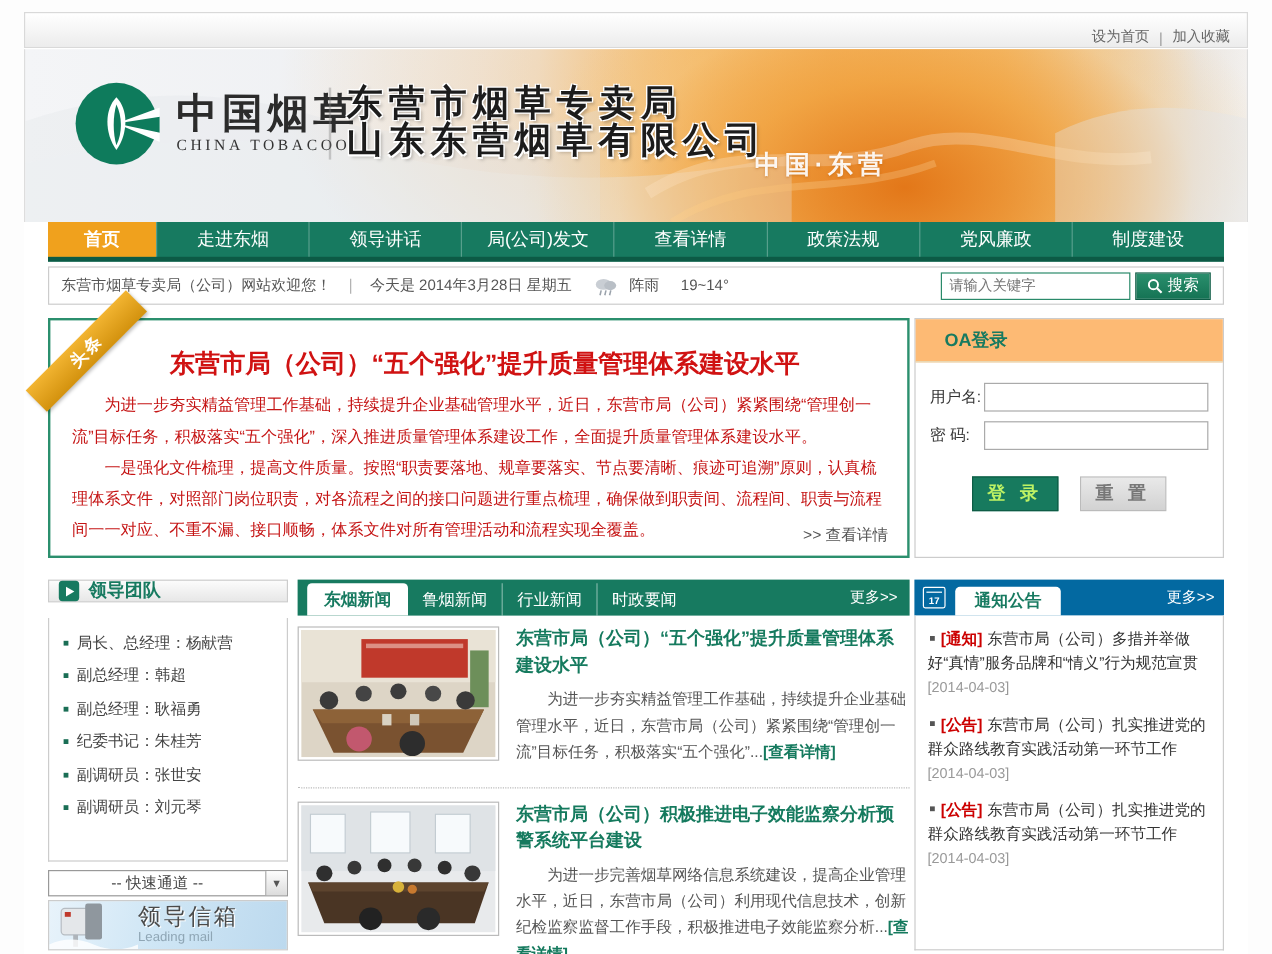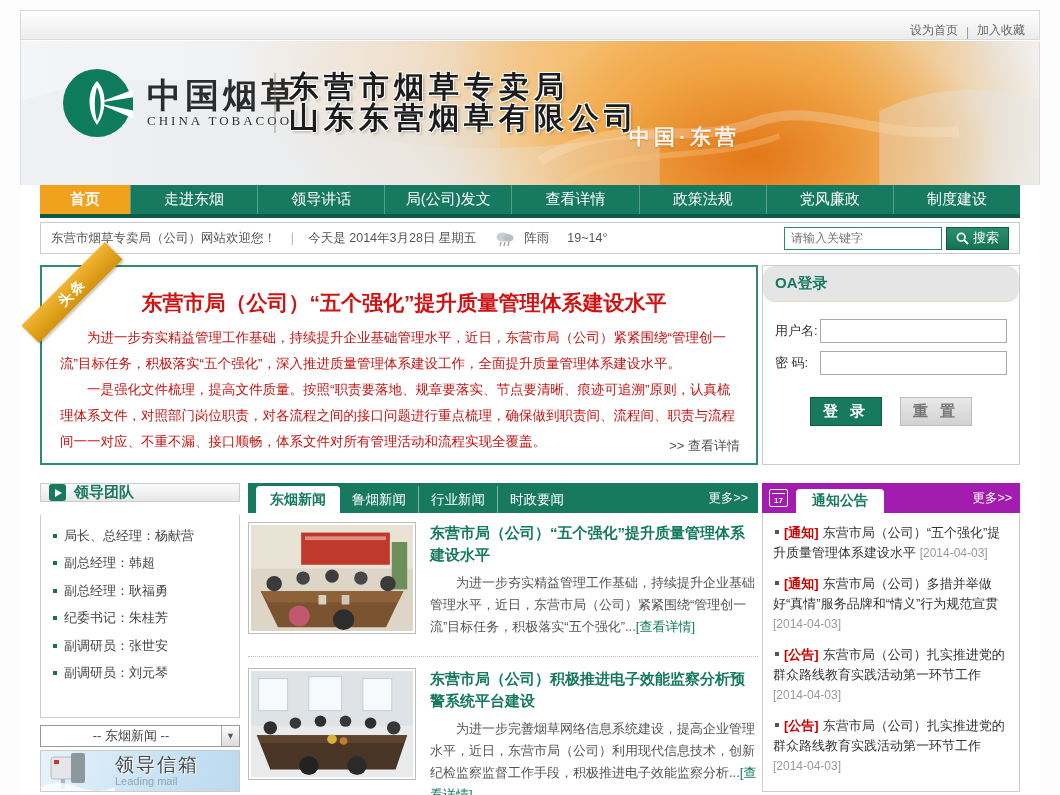--- a/index.html
+++ b/index.html
@@ -50,26 +50,26 @@
   
   .headline-box { position:absolute; left:20px; top:255px; width:718px; height:200px; background:#fff; border:2px solid #2b8f6d; }
   .ribbon { position:absolute; top:13px; left:-29px; width:118px; height:25px; background:linear-gradient(#f2b431,#d3920e); transform:rotate(-45deg); display:flex; align-items:center; justify-content:center; color:#fff; font-size:14px; font-weight:bold; letter-spacing:2px; box-shadow:0 2px 3px rgba(0,0,0,.25); }
   .headline-title { margin:22px 30px 8px 40px; text-align:center; font-size:21px; font-weight:bold; color:#d01212; cursor:pointer; }
   .headline-body { margin:6px 18px 0 18px; font-size:13.5px; color:#c51414; line-height:26px; }
   .headline-body p { text-indent:2em; }
   .headline-more { position:absolute; right:16px; bottom:8px; font-size:13px; color:#555; cursor:pointer; }
 
   
   .oa-box { position:absolute; left:742px; top:255px; width:258px; height:200px; background:#fff; border:1px solid #ccc; }
-  .oa-head { height:36px; background:#e5e5e5; border-bottom:1px solid #e5dfc2; display:flex; align-items:center; padding-left:12px; font-size:15px; font-weight:bold; color:#177a60;border-radius:12px; }
+  .oa-head { height:36px; background:#fdba74; border-bottom:1px solid #e5dfc2; display:flex; align-items:center; padding-left:24px; font-size:15px; font-weight:bold; color:#177a60; }
   .oa-row { display:flex; align-items:center; margin:17px 12px 0 12px; }
   .oa-row label { width:58px; font-size:13px; color:#333; }
   .oa-row input { flex:1; height:24px; border:1px solid #aaa; outline:none; padding:0 4px; }
   .oa-btns { display:flex; justify-content:center; gap:18px; margin-top:22px; }
-  .btn-login { width:72px; height:29px; background:#177a5e; color:#ffffff; font-size:15px; font-weight:bold; border:1px solid #0e5c45; cursor:pointer; letter-spacing:4px; }
+  .btn-login { width:72px; height:29px; background:#177a5e; color:#bef264; font-size:15px; font-weight:bold; border:1px solid #0e5c45; cursor:pointer; letter-spacing:4px; }
   .btn-reset { width:72px; height:29px; background:linear-gradient(#e9e9e9,#d2d2d2); color:#777; font-size:15px; font-weight:bold; border:1px solid #bbb; cursor:pointer; letter-spacing:4px; }
 
   
   .lead-head { position:absolute; left:20px; top:473px; width:200px; height:19px; background:linear-gradient(#fcfcfc,#e7e7e7); border:1px solid #ccc; display:flex; align-items:center; padding-left:8px; }
   .play-icon { width:17px; height:17px; background:#177a60; border-radius:3px; display:flex; align-items:center; justify-content:center; }
   .play-icon span { width:0; height:0; border-left:7px solid #fff; border-top:4.5px solid transparent; border-bottom:4.5px solid transparent; margin-left:2px; }
   .lead-title { margin-left:8px; font-size:15px; font-weight:bold; color:#177a60; }
   .lead-box { position:absolute; left:20px; top:505px; width:200px; height:203px; background:#fff; border:1px solid #ccc; border-top:none; padding:7px 0 0 12px; }
   .lead-item { display:flex; align-items:center; height:27.5px; font-size:13px; color:#444; cursor:pointer; }
   .lead-item .dot { width:4px; height:4px; background:#1a6e55; margin-right:7px; }
@@ -92,25 +92,25 @@
   .news-more { margin-left:auto; align-self:center; padding-right:10px; color:#fff; font-size:12.5px; cursor:pointer; }
 
   .article { position:absolute; left:228px; width:510px; display:flex; }
   .art1 { top:512px; }
   .art2 { top:658px; }
   .art-photo { flex:0 0 168px; height:112px; border:1px solid #bbb; padding:2px; background:#fff; cursor:pointer; }
   .art-photo svg { width:100%; height:100%; display:block; }
   .art-text { margin-left:14px; width:328px; }
   .art-title { font-size:15px; font-weight:bold; color:#157a5e; line-height:22px; cursor:pointer; }
   .art-excerpt { margin-top:6px; font-size:13px; color:#555; line-height:22px; text-indent:2em; }
-  .art-more { color:#157a5e; cursor:pointer; text-indent:0; display:inline; }
+  .art-more { color:#157a5e; cursor:pointer; text-indent:0; display:inline;font-weight:bold; }
   .dotted-sep { position:absolute; left:228px; top:646px; width:510px; border-top:1px dotted #bbb; }
 
   
-  .notice-bar { position:absolute; left:742px; top:473px; width:258px; height:30px; background:#a21caf; display:flex; align-items:center; }
+  .notice-bar { position:absolute; left:742px; top:473px; width:258px; height:30px; background:#0369a1; display:flex; align-items:center; }
   .cal-icon { margin-left:7px; width:19px; height:18px; border:1.5px solid #fff; border-radius:2px; position:relative; display:flex; align-items:center; justify-content:center; }
   .cal-icon::before { content:""; position:absolute; top:3px; left:2px; right:2px; border-top:1.5px solid #fff; }
   .cal-day { font-size:8px; color:#fff; font-weight:bold; margin-top:4px; }
   .notice-tab { margin-left:8px; height:24px; background:#fff; border-radius:4px 4px 0 0; align-self:flex-end; padding:0 16px; display:flex; align-items:center; font-size:14px; font-weight:bold; color:#177a60; cursor:pointer; }
   .notice-more { margin-left:auto; padding-right:8px; color:#fff; font-size:12.5px; cursor:pointer; }
   .notice-box { position:absolute; left:742px; top:503px; width:258px; height:279px; background:#fff; border:1px solid #ccc; border-top:none; padding:10px 10px 0 10px; }
   .notice-item { font-size:13px; line-height:20px; color:#333; margin-bottom:11px; cursor:pointer; }
   .notice-item .dot { display:inline-block; width:4px; height:4px; background:#555; margin:0 5px 3px 2px; }
   .notice-tag { color:#c00; font-weight:bold; margin-right:4px; }
   .notice-date { color:#999; font-size:12px; }
@@ -247,21 +247,21 @@
         <span class="dot"></span>
         <span>副调研员：张世安</span>
       </div>
     <div class="lead-item">
         <span class="dot"></span>
         <span>副调研员：刘元琴</span>
       </div>
   </div>
 
   <div class="quick-select">
-    <span class="txt">-- 东烟新闻 --</span>
+    <span class="txt">-- 快速通道 --</span>
     <span class="arrow-box">▼</span>
   </div>
 
   <div class="mailbox">
     <div class="mail-art">
       <svg width="74" height="40" viewBox="0 0 74 40">
         <rect x="10" y="6" width="26" height="22" rx="3" fill="#e4e7ea" stroke="#b6bcc2"></rect>
         <rect x="13" y="9" width="5" height="4" fill="#c0392b"></rect>
         <rect x="30" y="2" width="14" height="30" rx="2" fill="#8f979e"></rect>
         <rect x="20" y="28" width="4" height="10" fill="#aeb4ba"></rect>
@@ -341,23 +341,20 @@
 
   <div class="notice-bar">
     <div class="cal-icon">
         <span class="cal-day">17</span>
       </div>
     <div class="notice-tab">通知公告</div>
     <div class="notice-more">更多&gt;&gt;</div>
   </div>
   <div class="notice-box">
     <div class="notice-item">
-      <span class="dot"></span><span class="notice-tag">[通知]</span><span>东营市局（公司）“五个强化”提升质量管理体系建设水平</span> <span class="notice-date">[2014-04-03]</span>
-    </div>
-    <div class="notice-item">
       <span class="dot"></span><span class="notice-tag">[通知]</span><span>东营市局（公司）多措并举做好“真情”服务品牌和“情义”行为规范宣贯</span> <span class="notice-date">[2014-04-03]</span>
     </div>
     <div class="notice-item">
       <span class="dot"></span><span class="notice-tag">[公告]</span><span>东营市局（公司）扎实推进党的群众路线教育实践活动第一环节工作</span> <span class="notice-date">[2014-04-03]</span>
     </div>
     <div class="notice-item">
       <span class="dot"></span><span class="notice-tag">[公告]</span><span>东营市局（公司）扎实推进党的群众路线教育实践活动第一环节工作</span> <span class="notice-date">[2014-04-03]</span>
     </div>
   </div>
 

